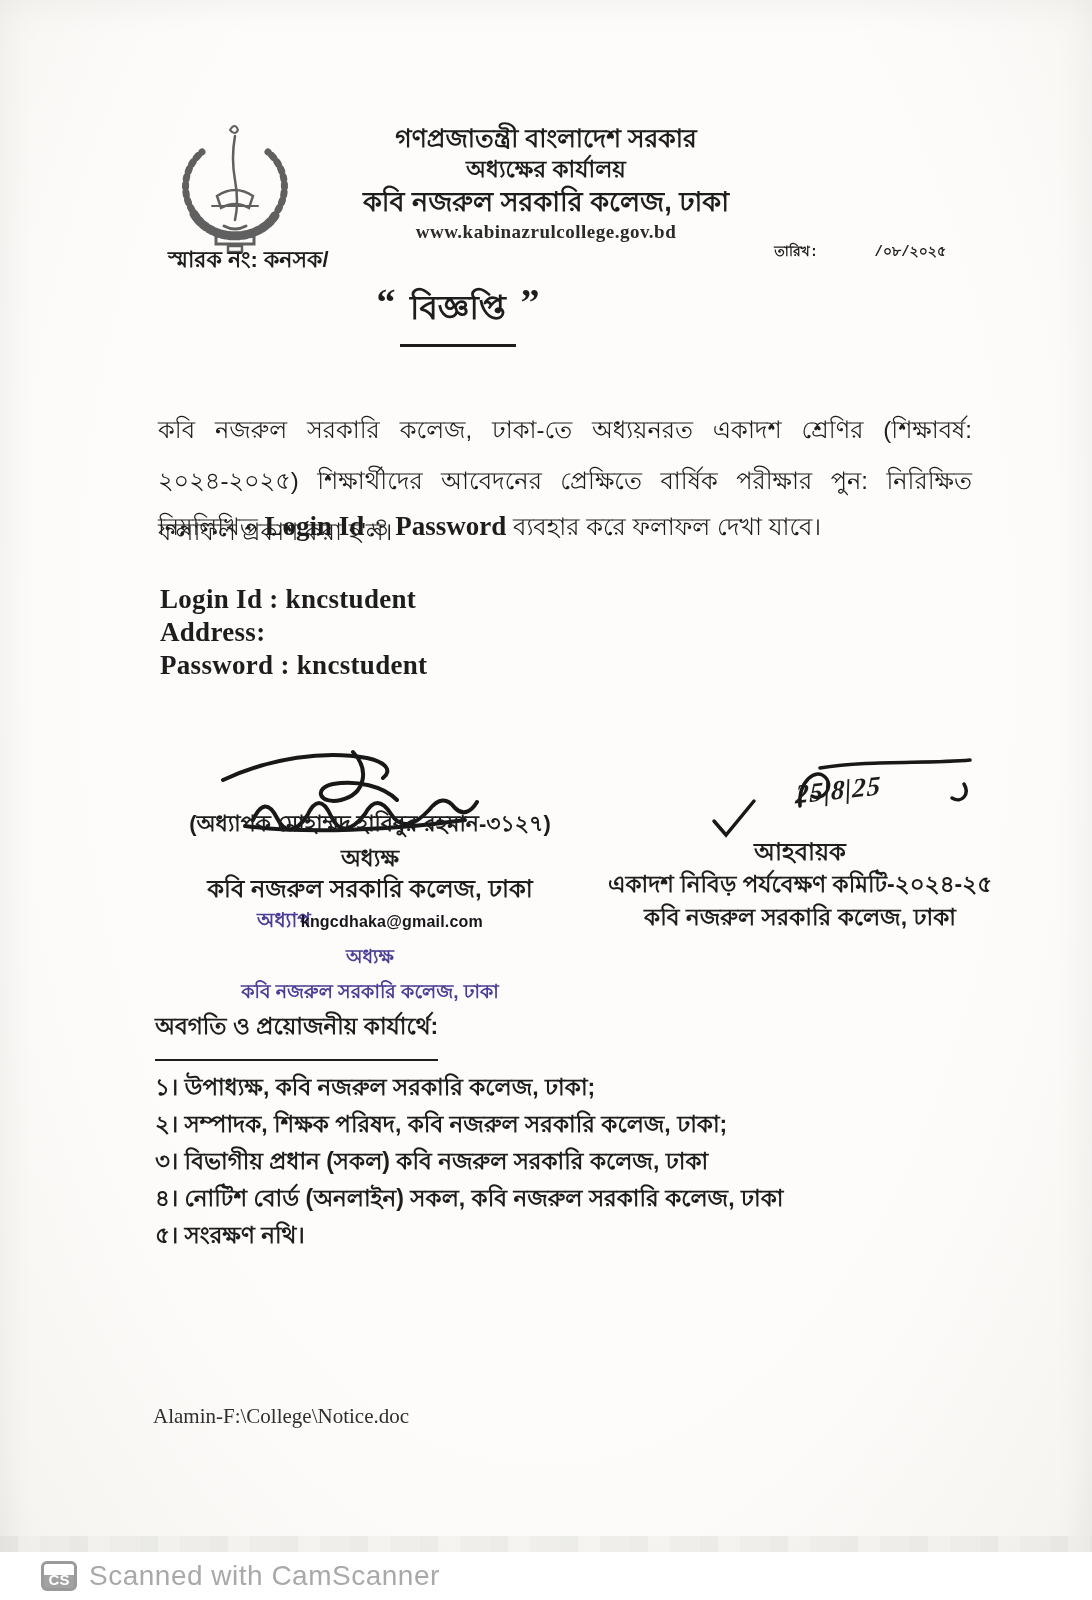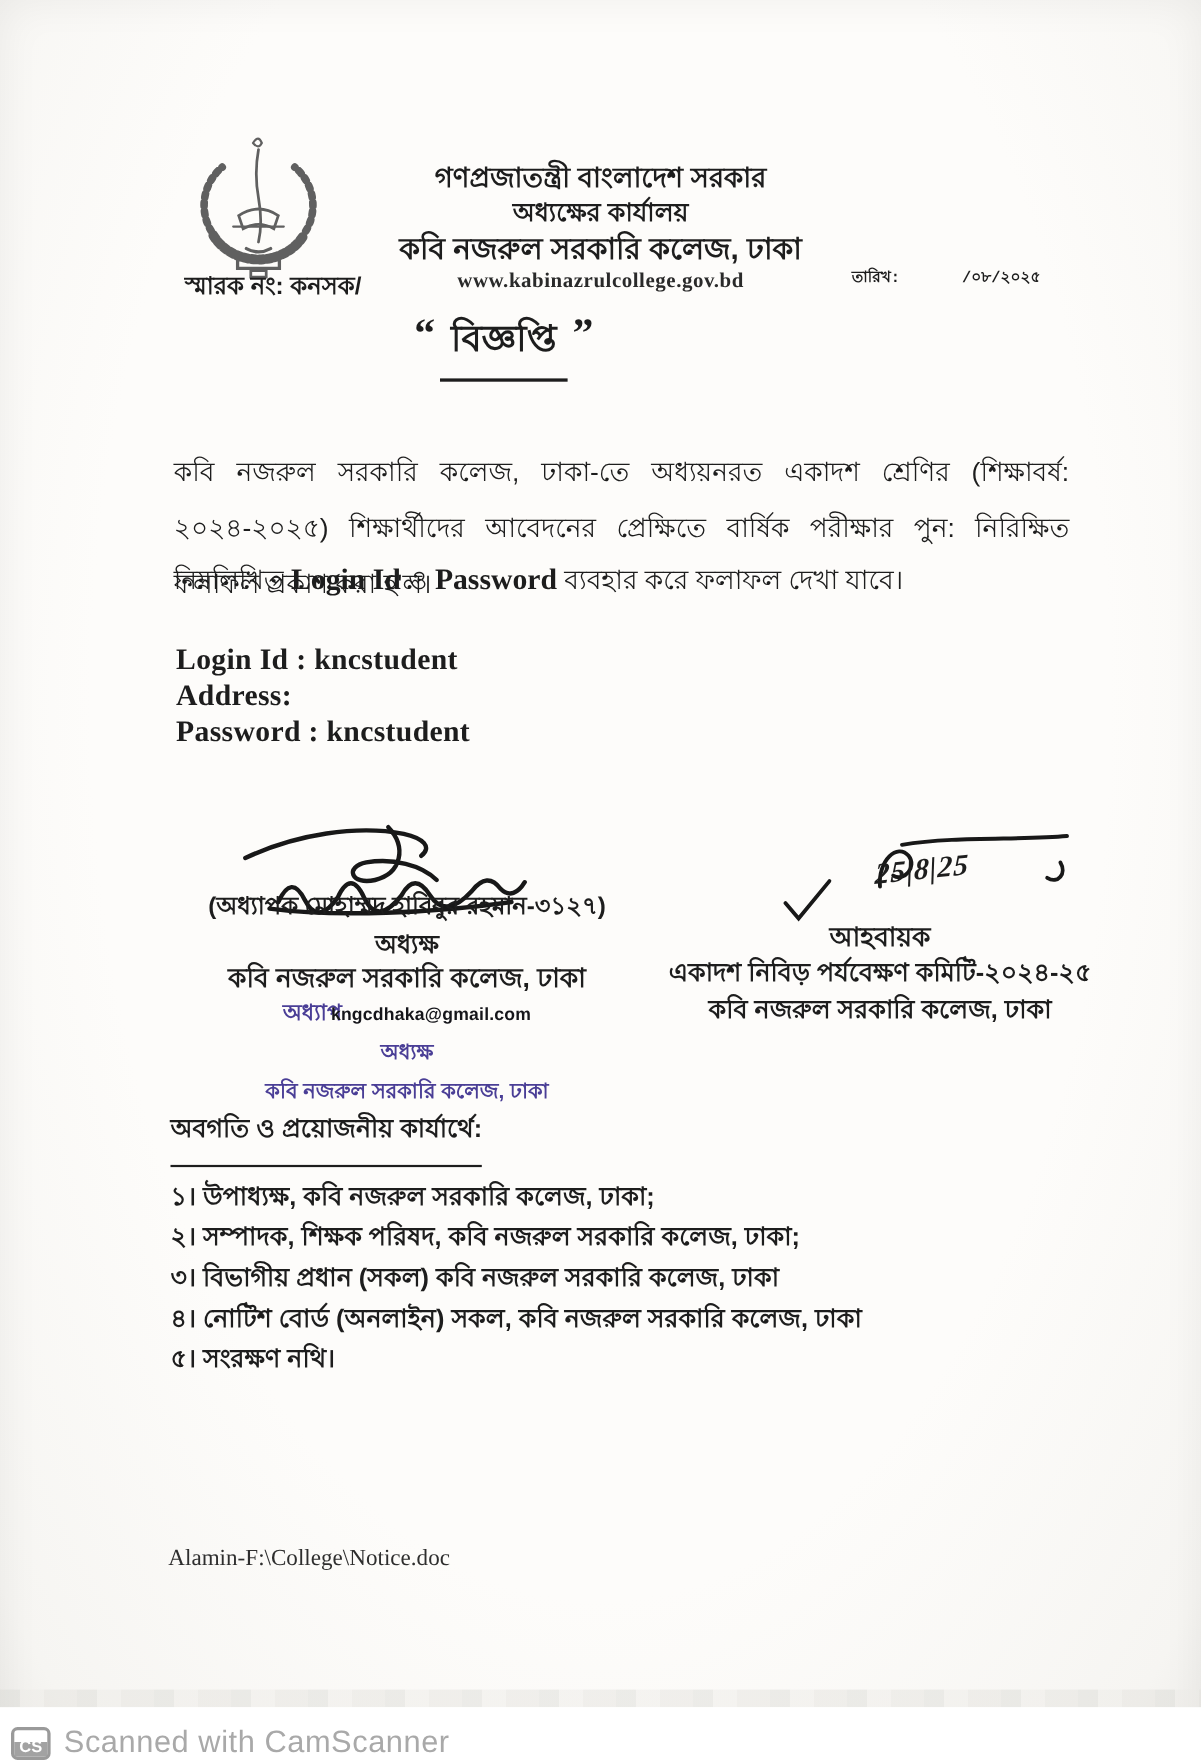--- a/index.html
+++ b/index.html
@@ -14,21 +14,21 @@
     position:absolute; inset:0;
     background:
       radial-gradient(ellipse at 50% 40%, #fdfcfa 60%, #f6f5f2 92%, #eeedea 100%);
     box-shadow: inset 0 0 40px rgba(0,0,0,0.06);
   }
   .abs { position:absolute; }
   .ink { color:#1d1d1d; }
 
   
   .seal { left:172px; top:118px; width:126px; height:138px; opacity:.8; }
-  .hdr { left:0; top:122px; width:1092px; text-align:center;margin-top:24px; }
+  .hdr { left:0; top:122px; width:1092px; text-align:center; }
   .hdr .h1 { font-size:25px; font-weight:600; line-height:32px; }
   .hdr .h2 { font-size:23px; font-weight:600; line-height:31px; }
   .hdr .h3 { font-size:27px; font-weight:700; line-height:34px; }
   .hdr .web { font-family:"Liberation Serif", serif; font-size:19px; font-weight:600; color:#2a2a2a; letter-spacing:.5px; margin-top:2px; }
 
   .memo { left:168px; top:242px; font-size:22px; font-weight:600; }
   .dateline { right:146px; top:240px; font-size:14px; font-weight:600;font-family:Liberation Mono, monospace; }
   .dateline .dval { display:inline-block; margin-left:48px; }
 
   
@@ -67,21 +67,21 @@
   .dist .dhead { display:inline-block; font-weight:700; border-bottom:2.5px solid #1d1d1d; padding-bottom:12px; margin-bottom:8px; }
   .dist ul { list-style:none; }
   .dist li { line-height:37px; }
 
   .filepath { left:153px; top:1404px; font-family:"Liberation Serif", serif; font-size:21px; color:#2e2e2e; }
 
   
   .scan-noise { left:0; bottom:48px; width:1092px; height:16px;
     background:repeating-linear-gradient(90deg,#d9d9d4 0 18px, #eceae6 18px 40px, #e2e0db 40px 70px);
     opacity:.45; }
-  .scanbar { left:0; bottom:0; width:1092px; height:48px; background:#ffffff; display:flex; align-items:flex-end; }
+  .scanbar { left:0; bottom:0; width:1092px; height:48px; background:#ffffff; display:flex; align-items:center;padding-left:31px; }
   .cs-badge { width:36px; height:30px; margin-left:10px; border:3px solid #9a9a9a; border-radius:6px;
     background:linear-gradient(#ffffff 45%, #a2a2a2 45%);
     display:flex; align-items:flex-end; justify-content:center;
     font-size:15px; font-weight:700; color:#ffffff; line-height:15px; padding-bottom:1px; }
   .cs-text { margin-left:12px; font-size:28px; color:#a9a9a9; letter-spacing:.5px; }
 </style>
 </head>
 <body>
 
 <div class="page">

